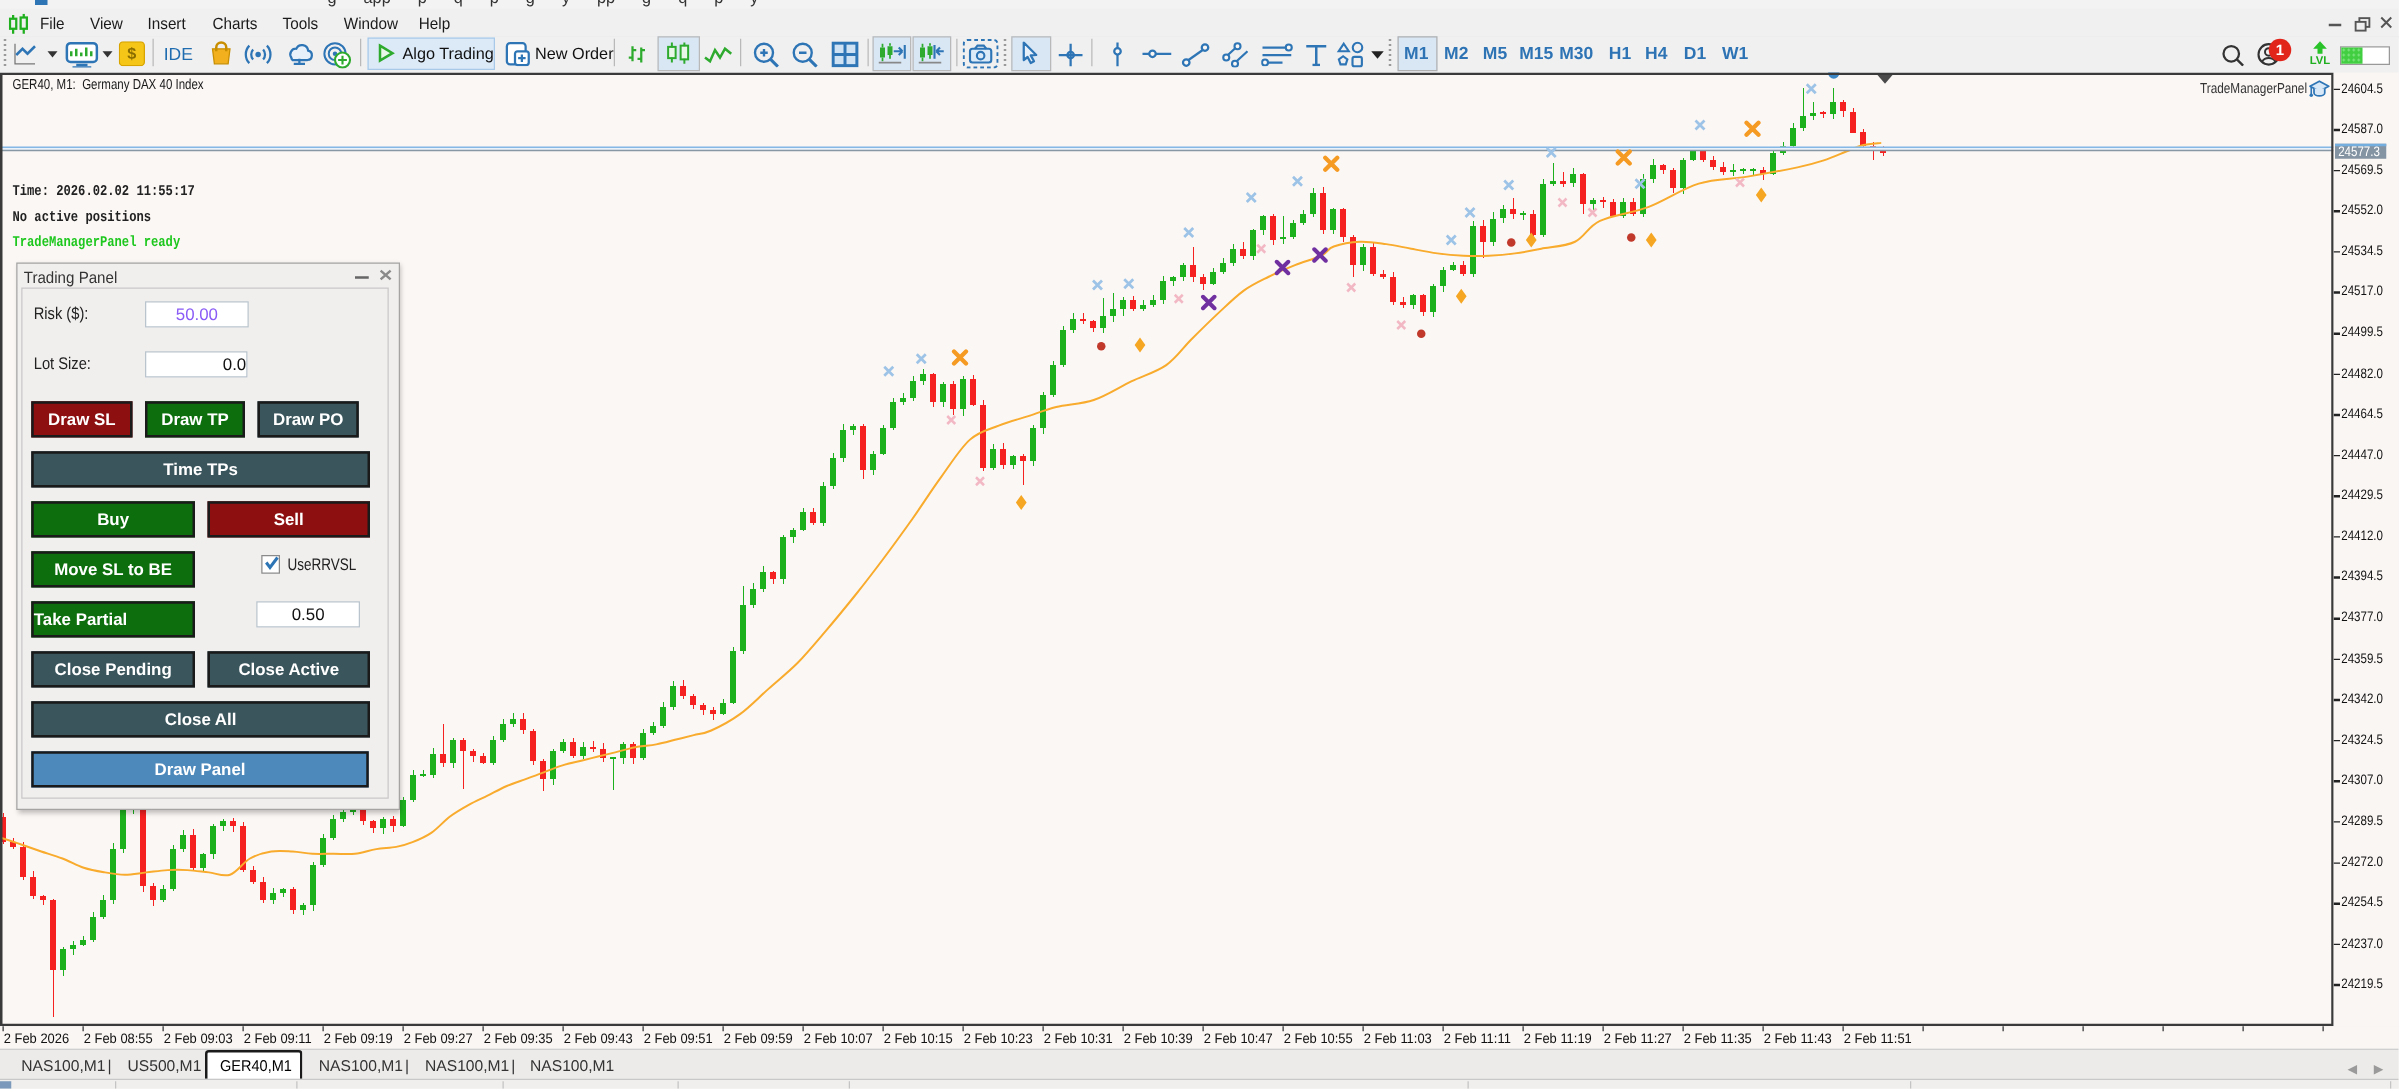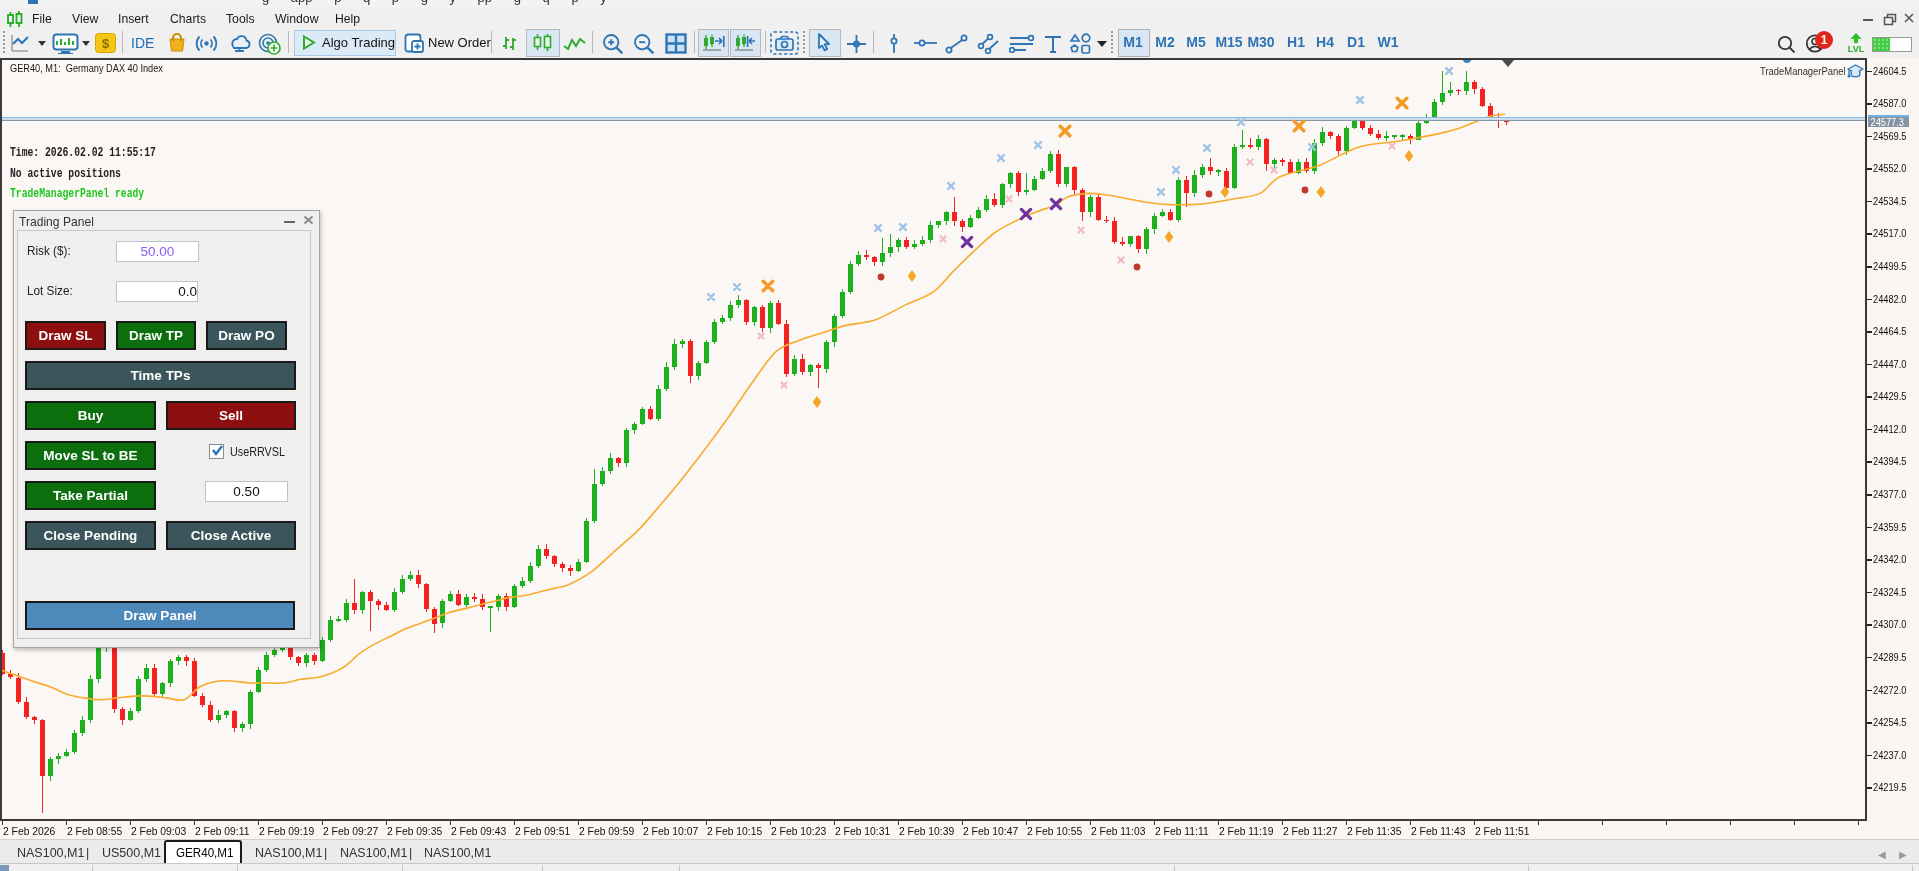--- a/index.html
+++ b/index.html
@@ -271,24 +271,25 @@
     <div style="position:absolute;left:206px;top:321px;width:81px;height:29px;background:#3a555c;border:2px solid #1a1a1a;box-sizing:border-box;color:#fff;font-size:13.5px;font-weight:bold;text-align:center;line-height:25px">Draw PO</div>
     <div style="position:absolute;left:25px;top:361px;width:271px;height:29px;background:#3a555c;border:2px solid #1a1a1a;box-sizing:border-box;color:#fff;font-size:13.5px;font-weight:bold;text-align:center;line-height:25px">Time TPs</div>
     <div style="position:absolute;left:25px;top:401px;width:131px;height:29px;background:#0d6e0d;border:2px solid #1a1a1a;box-sizing:border-box;color:#fff;font-size:13.5px;font-weight:bold;text-align:center;line-height:25px">Buy</div>
     <div style="position:absolute;left:166px;top:401px;width:130px;height:29px;background:#8d0f0f;border:2px solid #1a1a1a;box-sizing:border-box;color:#fff;font-size:13.5px;font-weight:bold;text-align:center;line-height:25px">Sell</div>
     <div style="position:absolute;left:25px;top:441px;width:131px;height:29px;background:#0d6e0d;border:2px solid #1a1a1a;box-sizing:border-box;color:#fff;font-size:13.5px;font-weight:bold;text-align:center;line-height:25px">Move SL to BE</div>
     <div style="position:absolute;left:209px;top:444px;width:13px;height:13px;background:#fff;border:1px solid #8a8a8a"></div>
     <svg style="position:absolute;left:210px;top:443px" width="14" height="14">
       <path d="M3 7l3 4 6-8" stroke="#2e75b6" stroke-width="2.4" fill="none"></path>
     </svg>
     <div style="position:absolute;left:230px;top:444px;font-size:13.5px;color:#222;transform:scaleX(.8);transform-origin:0 0">UseRRVSL</div>
-    <div style="position:absolute;left:25px;top:481px;width:131px;height:29px;background:#0d6e0d;border:2px solid #1a1a1a;box-sizing:border-box;color:#fff;font-size:13.5px;font-weight:bold;text-align:center;line-height:25px">Take Partial</div>
+    <div style="position:absolute;left:25px;top:481px;width:131px;height:29px;background:#0d6e0d;border:2px solid #1a1a1a;box-sizing:border-box;color:#fff;font-size:13.5px;font-weight:bold;line-height:25px">Take Partial</div>
     <div style="position:absolute;left:205px;top:481px;width:81px;height:19px;background:#fff;border:1px solid #b9c4cc;font-size:13.5px;text-align:center;line-height:19px;color:#111">0.50</div>
     <div style="position:absolute;left:25px;top:521px;width:131px;height:29px;background:#3a555c;border:2px solid #1a1a1a;box-sizing:border-box;color:#fff;font-size:13.5px;font-weight:bold;text-align:center;line-height:25px">Close Pending</div>
     <div style="position:absolute;left:166px;top:521px;width:130px;height:29px;background:#3a555c;border:2px solid #1a1a1a;box-sizing:border-box;color:#fff;font-size:13.5px;font-weight:bold;text-align:center;line-height:25px">Close Active</div>
+    <div style="position:absolute;left:25px;top:561px;width:271px;height:29px;background:#3a555c;border:2px solid #1a1a1a;box-sizing:border-box;color:#fff;font-size:13.5px;font-weight:bold;text-align:center;line-height:25px">Close All</div>
     <div style="position:absolute;left:25px;top:601px;width:270px;height:29px;background:#4e89bc;border:2px solid #1a1a1a;box-sizing:border-box;color:#fff;font-size:13.5px;font-weight:bold;text-align:center;line-height:25px">Draw Panel</div>
  <div style="position:absolute;left:1867px;top:58px;width:52px;height:763px;background:#faf6f4">
       <div class="tick" style="top:12.5px"></div>
       <div class="plab" style="top:6.5px">24604.5</div>
       <div class="tick" style="top:45.1px"></div>
       <div class="plab" style="top:39.1px">24587.0</div>
       <div class="tick" style="top:77.7px"></div>
       <div class="plab" style="top:71.7px">24569.5</div>
       <div class="tick" style="top:110.2px"></div>
       <div class="plab" style="top:104.2px">24552.0</div>

